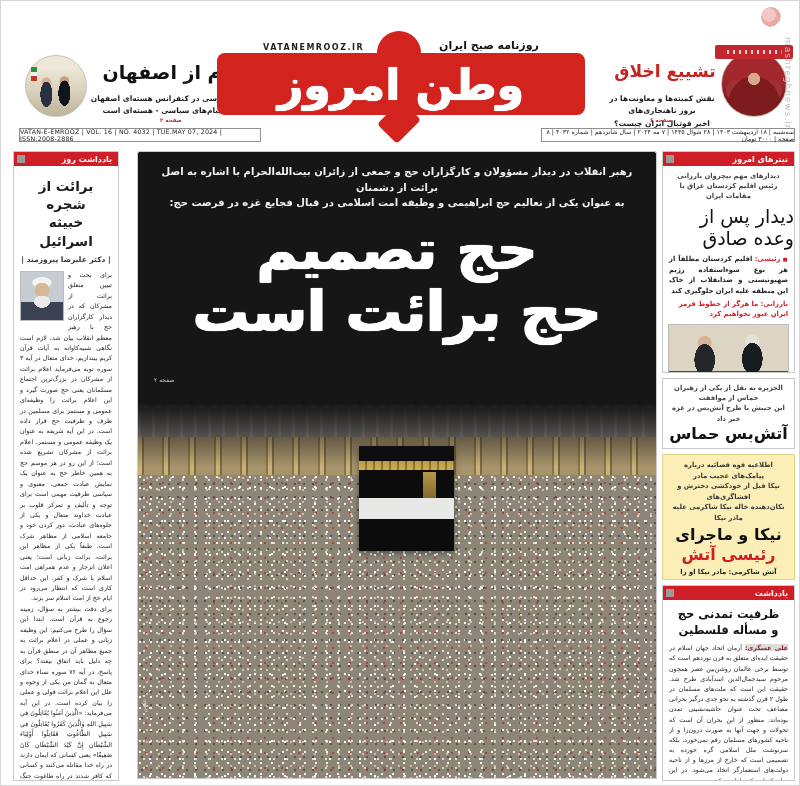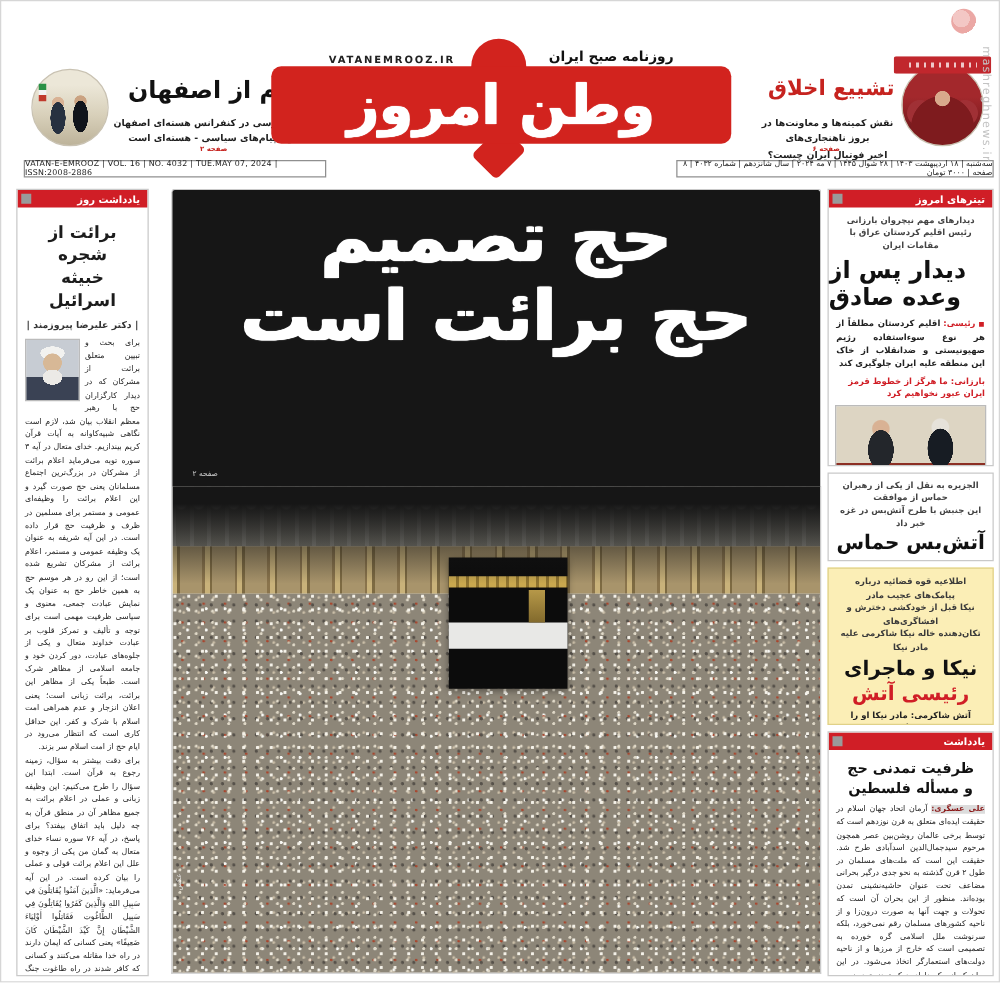--- a/index.html
+++ b/index.html
@@ -126,21 +126,21 @@
   .photo-fade { position:absolute; left:0; top:0; width:100%; height:78px;
     background:linear-gradient(180deg,#161616 0 18%, rgba(22,22,22,0) 100%); }
   .photo-caption { position:absolute; left:3px; bottom:66px; color:#f5f5f5; font-size:5.5px;
                    writing-mode:vertical-rl; transform:rotate(180deg); opacity:.85; }
 
   
   .sb { left:661px; width:133px; }
   #sb-meeting { top:150px; height:222px; }
   .sb-kicker { text-align:center; font-size:6.8px; color:#444; font-weight:bold;
                line-height:1.5; margin:5px 4px 0; }
-  .sb-h-big { text-align:left; font-size:19px; font-weight:bold; color:#111; line-height:1.2; }
+  .sb-h-big { text-align:right; font-size:19px; font-weight:normal; color:#111; line-height:1.2; }
   .sb-bullet { font-size:6.8px; color:#222; font-weight:bold; text-align:justify;
                line-height:1.55; margin:4px 6px 0; }
   .sb-bullet::before { content:"■ "; color:#d01e26; font-size:5px; }
   .sb-bullet .lead-name { color:#d01e26; }
   .sb-quote { font-size:6.8px; color:#d01e26; font-weight:bold; 
               line-height:1.5; margin:3px 6px 0; }
   .handshake { margin:4px auto 0; width:121px; height:62px; border:1px solid #bbb;
     background:
       radial-gradient(ellipse 17px 26px at 30% 58%, #23262b 0 60%, rgba(0,0,0,0) 61%),
       radial-gradient(ellipse 17px 26px at 70% 56%, #171c23 0 60%, rgba(0,0,0,0) 61%),
@@ -203,20 +203,22 @@
       <div class="ln-title body-text" style="font-size:13.5px;text-align:center;line-height:1.35">برائت از شجره
 خبیثه اسرائیل</div>
       <div class="ln-author">| دکتر علیرضا پیروزمند |</div>
       <div class="portrait"></div>
       <div class="body-text">برای بحث و تبیین متعلق برائت از مشرکان که در دیدار کارگزاران حج با رهبر معظم انقلاب بیان شد، لازم است نگاهی شبیه‌کاوانه به آیات قرآن کریم بیندازیم. خدای متعال در آیه ۳ سوره توبه می‌فرماید اعلام برائت از مشرکان در بزرگ‌ترین اجتماع مسلمانان یعنی حج صورت گیرد و این اعلام برائت را وظیفه‌ای عمومی و مستمر برای مسلمین در ظرف و ظرفیت حج قرار داده است. در این آیه شریفه به عنوان یک وظیفه عمومی و مستمر، اعلام برائت از مشرکان تشریع شده است؛ از این رو در هر موسم حج به همین خاطر حج به عنوان یک نمایش عبادت جمعی، معنوی و سیاسی ظرفیت مهمی است برای توجه و تألیف و تمرکز قلوب بر عبادت خداوند متعال و یکی از جلوه‌های عبادت، دور کردن خود و جامعه اسلامی از مظاهر شرک است. طبعاً یکی از مظاهر این برائت، برائت زبانی است؛ یعنی اعلان انزجار و عدم همراهی امت اسلام با شرک و کفر. این حداقل کاری است که انتظار می‌رود در ایام حج از امت اسلام سر بزند.
 برای دقت بیشتر به سؤال، زمینه رجوع به قرآن است. ابتدا این سؤال را طرح می‌کنیم: این وظیفه زبانی و عملی در اعلام برائت به جمیع مظاهر آن در منطق قرآن به چه دلیل باید اتفاق بیفتد؟ برای پاسخ، در آیه ۷۶ سوره نساء خدای متعال به گمان من یکی از وجوه و علل این اعلام برائت قولی و عملی را بیان کرده است. در این آیه می‌فرماید: «الَّذِينَ آمَنُوا يُقَاتِلُونَ فِي سَبِيلِ اللهِ وَالَّذِينَ كَفَرُوا يُقَاتِلُونَ فِي سَبِيلِ الطَّاغُوتِ فَقَاتِلُوا أَوْلِيَاءَ الشَّيْطَانِ إِنَّ كَيْدَ الشَّيْطَانِ كَانَ ضَعِيفًا» یعنی کسانی که ایمان دارند در راه خدا مقاتله می‌کنند و کسانی که کافر شدند در راه طاغوت جنگ می‌کنند؛ خدای متعال می‌فرماید شما وظیفه دارید با اولیا و سران شیطان جنگ کنید اما بدانید مکر شیطان ضعیف بوده و شما پیروز هستید. از این آیه شریفه می‌شود استفاده کرد که باید برائت از مشرکان را در دستور کار قرار داد؛ چرا که آنان در سبیل طاغوت حرکت می‌کنند و اگر مقابله نکنیم دین خدا به خطر افتاده و اوضاع الهی در خطر قرار می‌گیرد. البته این اعلام برائت دارای دامنه و ضریبی است که یک سر آن برائت زبانی و سر دیگر آن مقابله عملی با کفار است. آیه دیگری که ابعاد منطق برائت را برای ما مشخص می‌کند آیه ۲۶ سوره ابراهیم است که می‌فرماید: «وَمَثَلُ كَلِمَةٍ خَبِيثَةٍ كَشَجَرَةٍ خَبِيثَةٍ...»</div>
     </div>
   </div>
 
   <div class="abs" id="lead-box">
+    <div class="lead-kicker body-text" style="font-size:10px;text-align:center;color:#f2f2f2">رهبر انقلاب در دیدار مسؤولان و کارگزاران حج و جمعی از زائران بیت‌الله‌الحرام با اشاره به اصل برائت از دشمنان
+به عنوان یکی از تعالیم حج ابراهیمی و وظیفه امت اسلامی در قبال فجایع غزه در فرصت حج:</div>
     <div class="lead-h lead-h1">حج تصمیم</div>
     <div class="lead-h">حج برائت است</div>
     <div id="lead-page">صفحه ۲</div>
   </div>
 
   <div class="abs" id="lead-photo">
     <div class="mosque-upper"></div>
     <div class="mosque-lower"></div>
     <div class="crowd"></div>
     <div class="kaaba">

